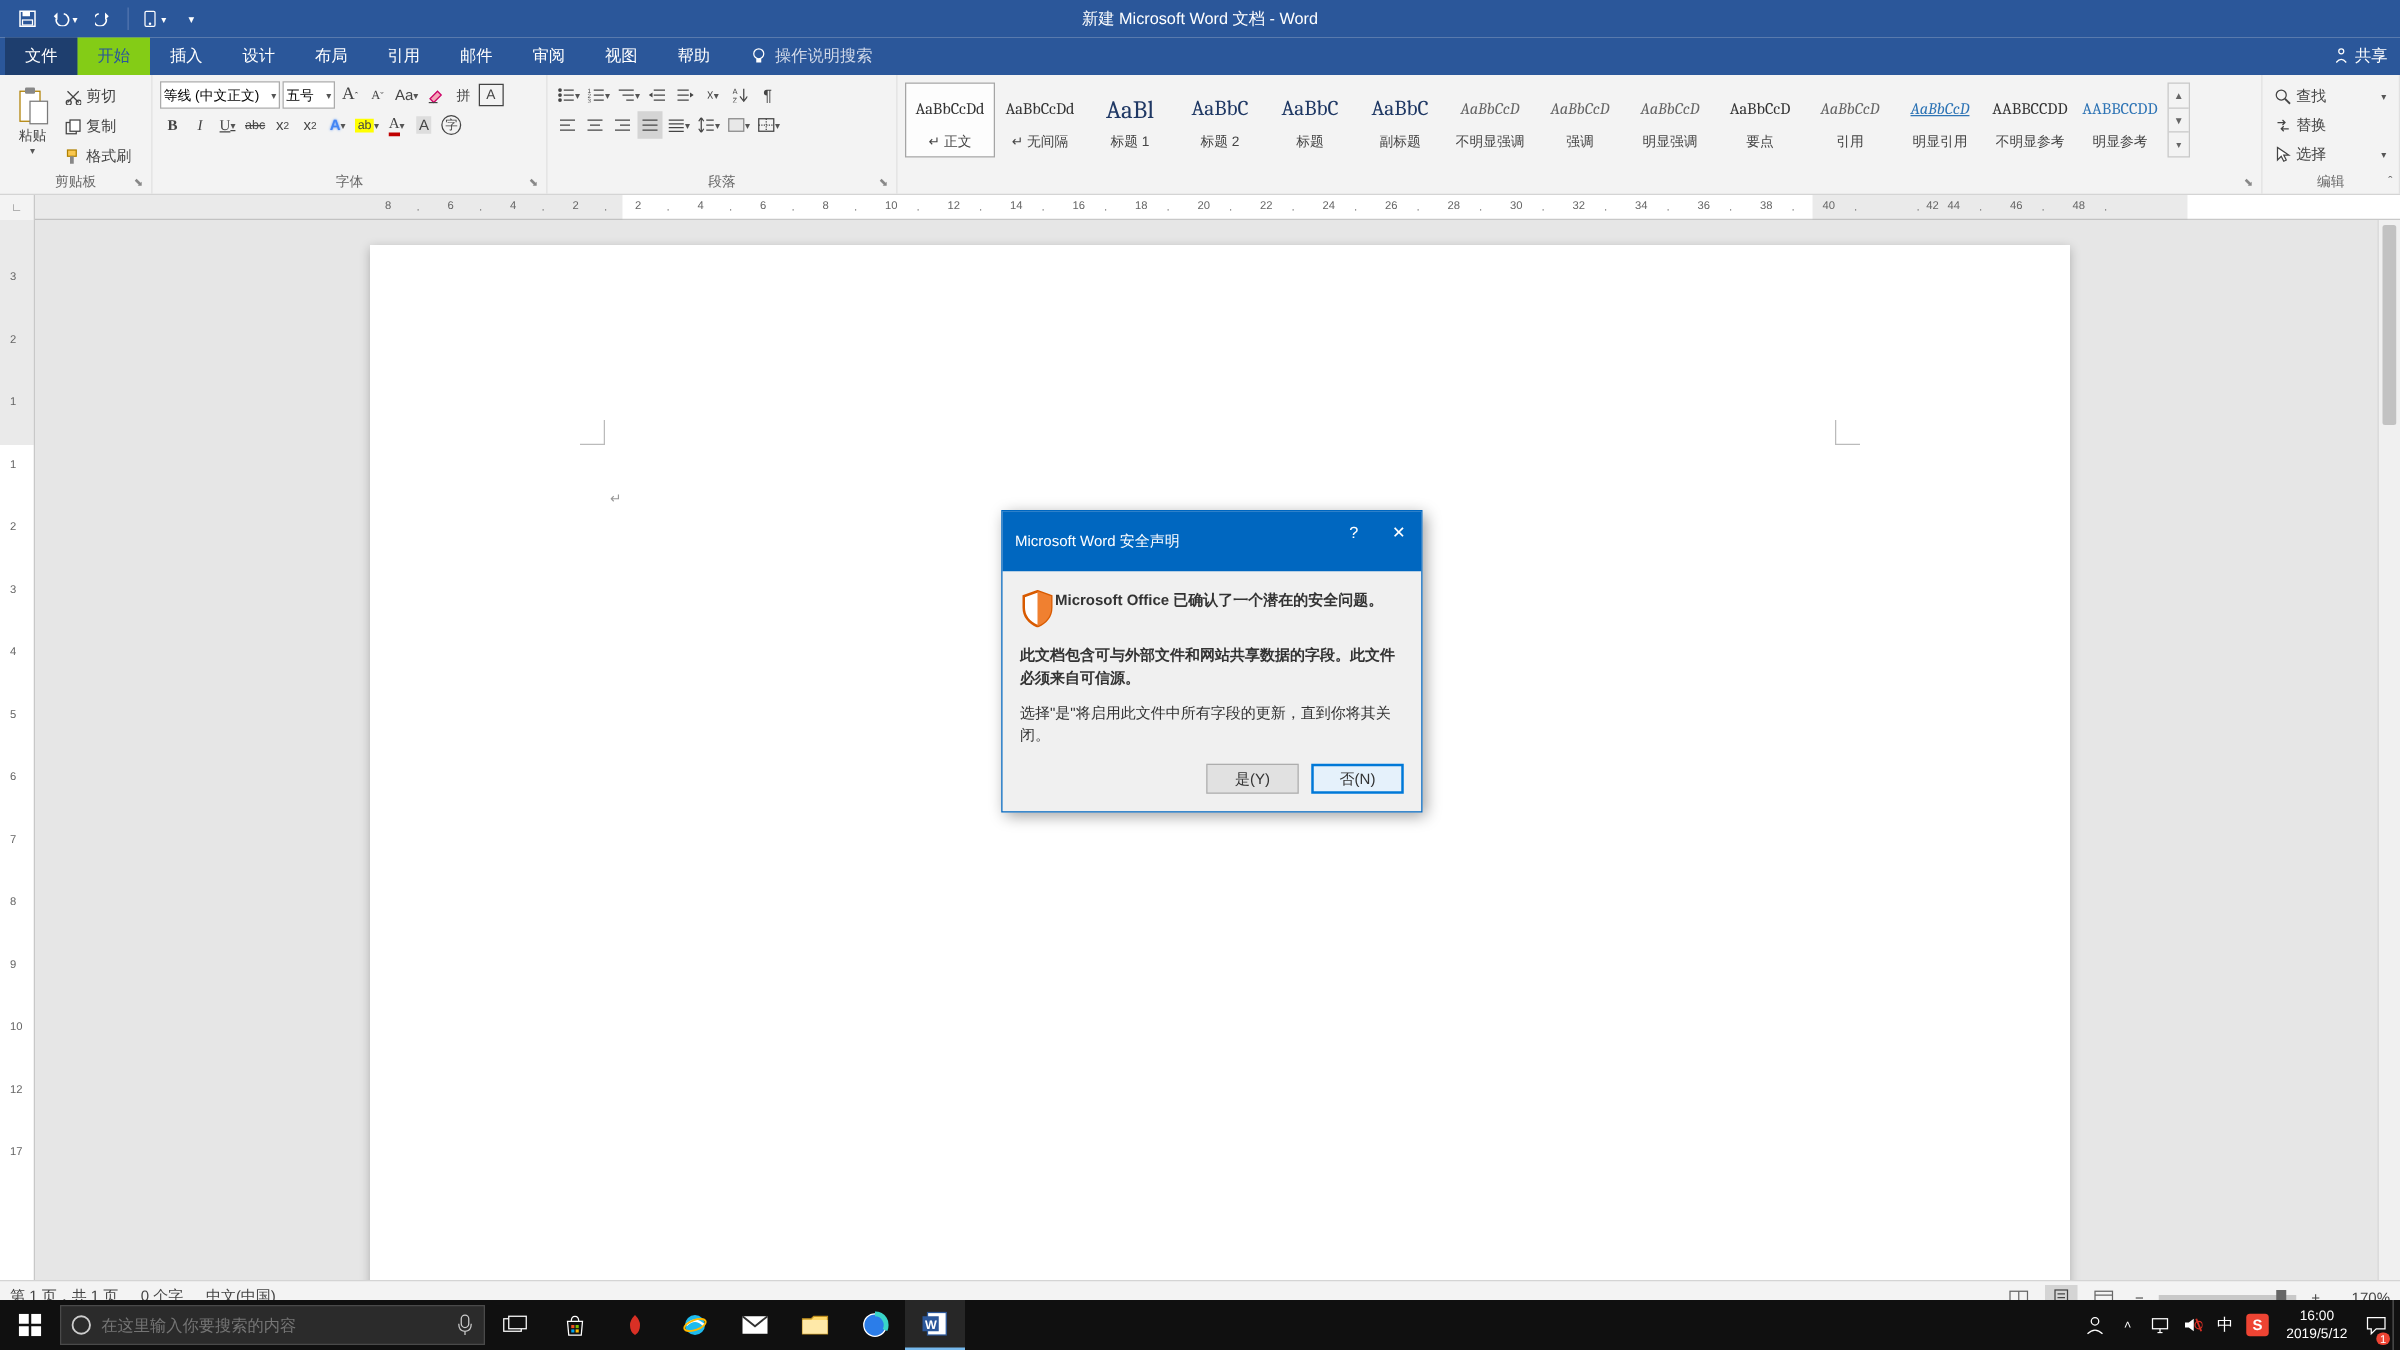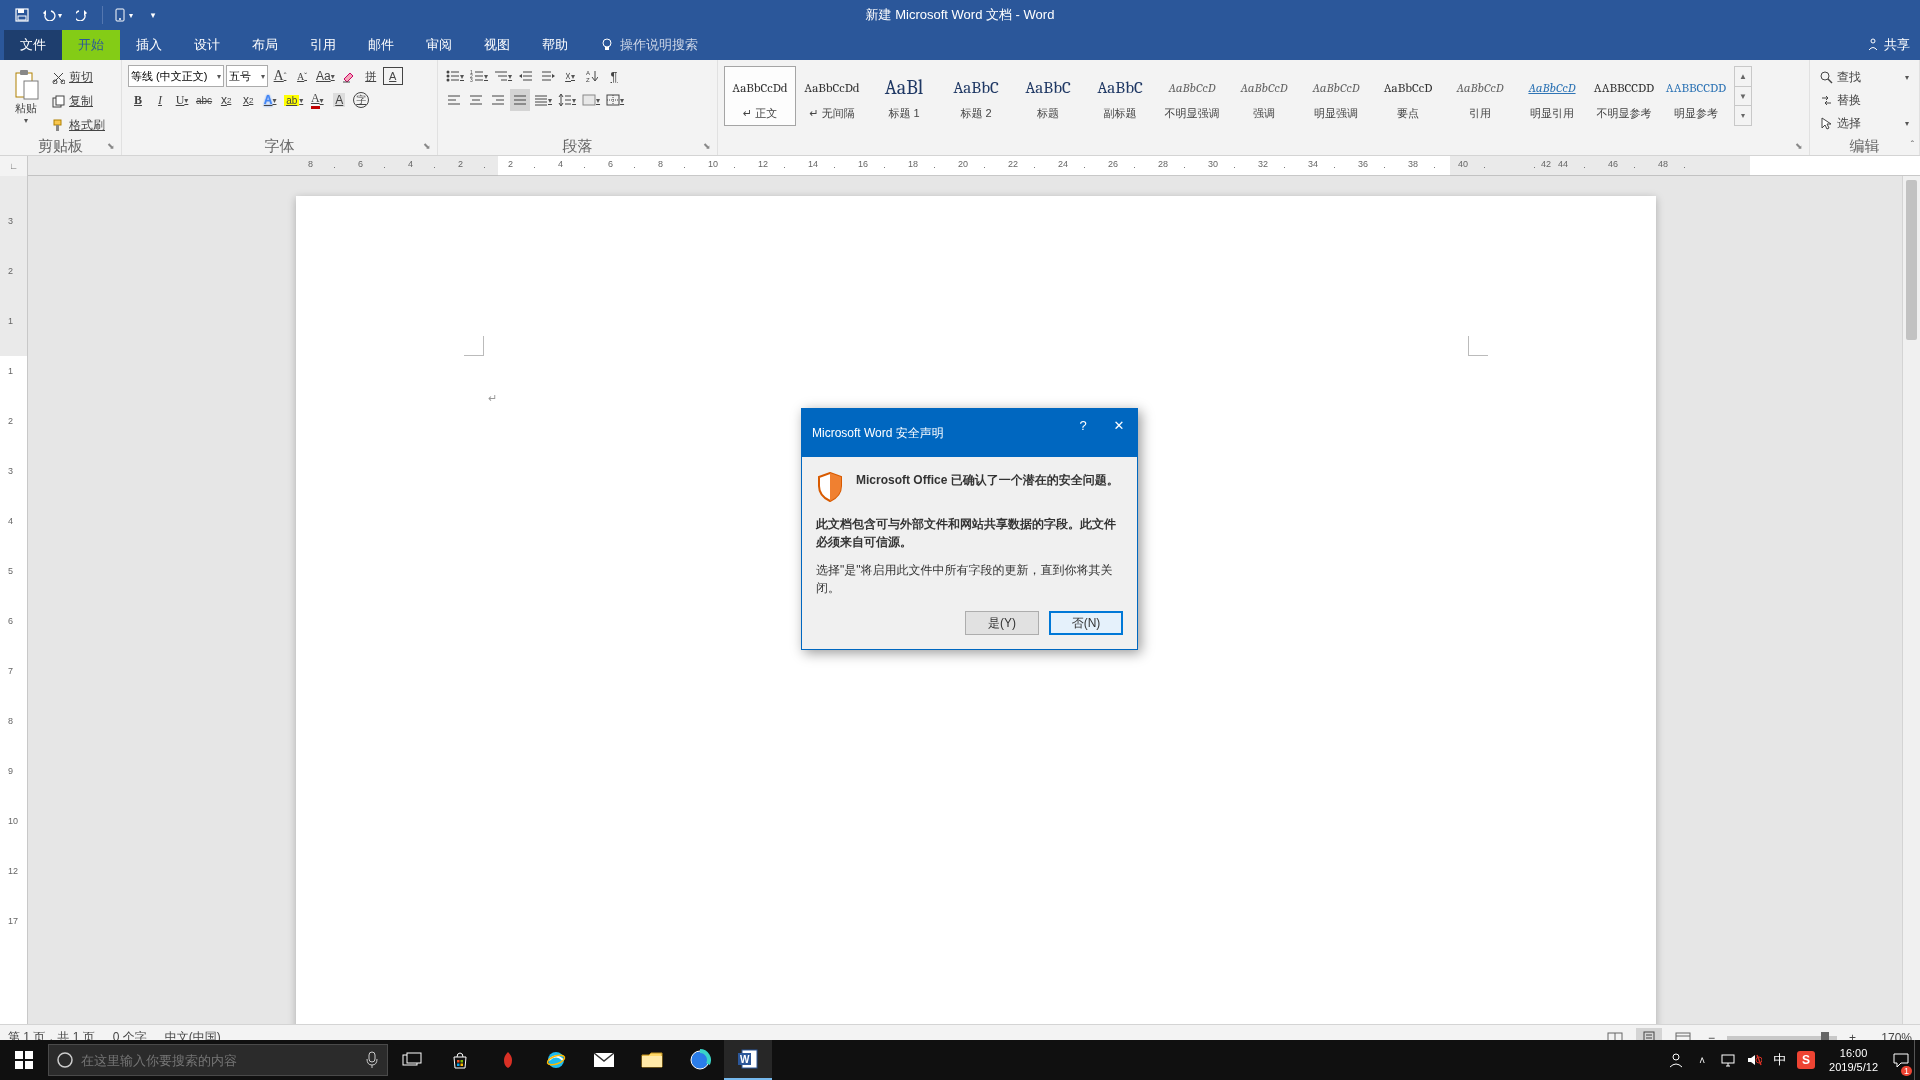--- a/index.html
+++ b/index.html
@@ -17,23 +17,23 @@
 .tabs { height: 30px; background: #2b579a; display: flex; align-items: stretch; padding-left: 4px; position: relative; }
 .tab { padding: 0 16px; display: flex; align-items: center; color: #fff; font-size: 13px; cursor: pointer; }
 .tab.active { background: #84cc16; color: #2b579a; }
 .tab-file { background: #1e3e6e; }
 .tab-tell { display: flex; align-items: center; gap: 6px; color: #d0d8e8; }
 .share-btn { position: absolute; right: 10px; display: flex; align-items: center; gap: 4px; color: #fff; font-size: 13px; height:30px }
 
 
 .ribbon { height: 96px; background: #f3f3f3; border-bottom: 1px solid #d4d4d4; display: flex; position: relative; }
 .ribbon-group { border-right: 1px solid #e1e1e1; padding: 4px 6px 2px 6px; display: flex; flex-direction: column; position: relative; }
-.ribbon-group-label { font-size: 15px; color: #666; text-align: center; height: 16px; line-height: 16px; position: absolute; bottom: 1px; left: 0; right: 0; }
+.ribbon-group-label { font-size: 11px; color: #666; text-align: center; height: 16px; line-height: 16px; position: absolute; bottom: 1px; left: 0; right: 0; }
 .group-launcher { position: absolute; right: 2px; bottom: 2px; width: 12px; height: 12px; font-size: 9px; color: #888; }
-.rbtn { display: inline-flex; align-items: center; justify-content: center; min-width: 20px; height: 22px; padding: 0 2px; color: #444; text-decoration: underline; }
+.rbtn { display: inline-flex; align-items: center; justify-content: center; min-width: 20px; height: 22px; padding: 0 2px; color: #444; }
 .rbtn svg { display: block; }
 .clipboard-big { display:flex; flex-direction:column; align-items:center; justify-content:center; width:40px; height:66px; font-size:11px; color:#444 }
 .mini-row { display:flex; align-items:center; gap:2px; height:24px }
 .font-name { width:96px; height:22px; border:1px solid #ababab; background:#fff; font-size:11px; padding:0 2px; display:flex; align-items:center; justify-content:space-between }
 .font-size { width:42px; height:22px; border:1px solid #ababab; background:#fff; font-size:11px; padding:0 2px; display:flex; align-items:center; justify-content:space-between }
 .caret { font-size:8px; color:#555 }
 
 
 .styles-gallery { display:flex; gap:0; height:78px; align-items:flex-start; padding-top:2px }
 .style-item { width:72px; height:60px; border:1px solid transparent; display:flex; flex-direction:column; align-items:center; justify-content:center; cursor:pointer }
@@ -72,21 +72,21 @@
 .cursor-mark { position:absolute; left:192px; top:196px; font-size:11px; color:#999 }
 .vscroll { position:absolute; right:0; top:0; bottom:0; width:18px; background:#f0f0f0; border-left:1px solid #d4d4d4 }
 .vscroll-thumb { position:absolute; top:4px; left:3px; right:3px; height:160px; background:#c2c2c2; border-radius:2px }
 
 
 .dialog { position:absolute; left:801px; top:408px; width:337px; background:#f0f0f0; border:1px solid #0067c0; box-shadow:3px 3px 12px rgba(0,0,0,.4); z-index:10 }
 .dialog-title { height:48px; background:#0067c0; color:#fff; display:flex; align-items:center; padding:0 10px; font-size:12px; position:relative }
 .dialog-title-btns { position:absolute; right:0; top:0; display:flex; height:32px }
 .dlg-btn { width:36px; display:flex; align-items:center; justify-content:center; color:#fff; font-size:13px }
 .dialog-body { padding:14px 14px 14px 14px; font-size:12px; color:#333 }
-.dialog-head { display:flex; gap:12px; align-items:flex-start; margin-bottom:12px }
+.dialog-head { display:flex; gap:0; align-items:flex-start; margin-bottom:12px }
 .shield { width:28px; height:32px; flex-shrink:0; display:flex; align-items:center; justify-content:center }
 .dialog-bold { font-weight:bold; font-size:12px; line-height:1.5 }
 .dialog-p { font-size:12px; line-height:1.5; margin-bottom:10px }
 .dialog-btns { display:flex; gap:10px; justify-content:flex-end; margin-top:14px }
 .btn { min-width:74px; height:24px; border:1px solid #adadad; background:#e1e1e1; font-size:12px; display:flex; align-items:center; justify-content:center; cursor:pointer }
 .btn.default { border:2px solid #0078d7; background:#e5f1fb }
 
 
 .statusbar { position:absolute; bottom:30px; left:0; right:0; height:26px; background:#f3f3f3; border-top:1px solid #d4d4d4; display:flex; align-items:center; font-size:12px; color:#444; padding:0 8px; gap:18px }
 .statusbar .right { margin-left:auto; display:flex; align-items:center; gap:8px }

